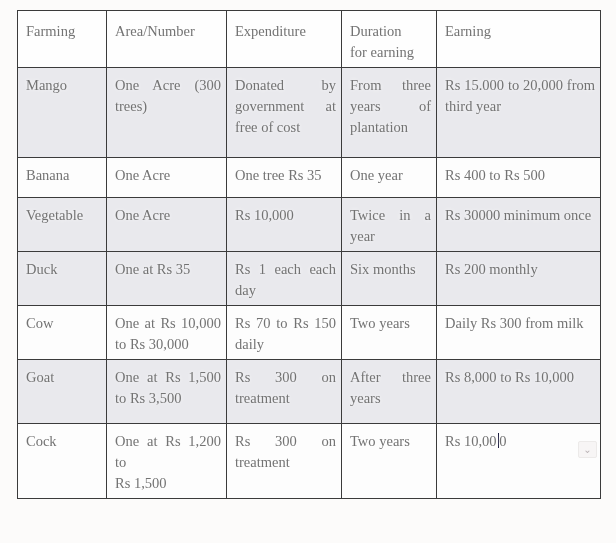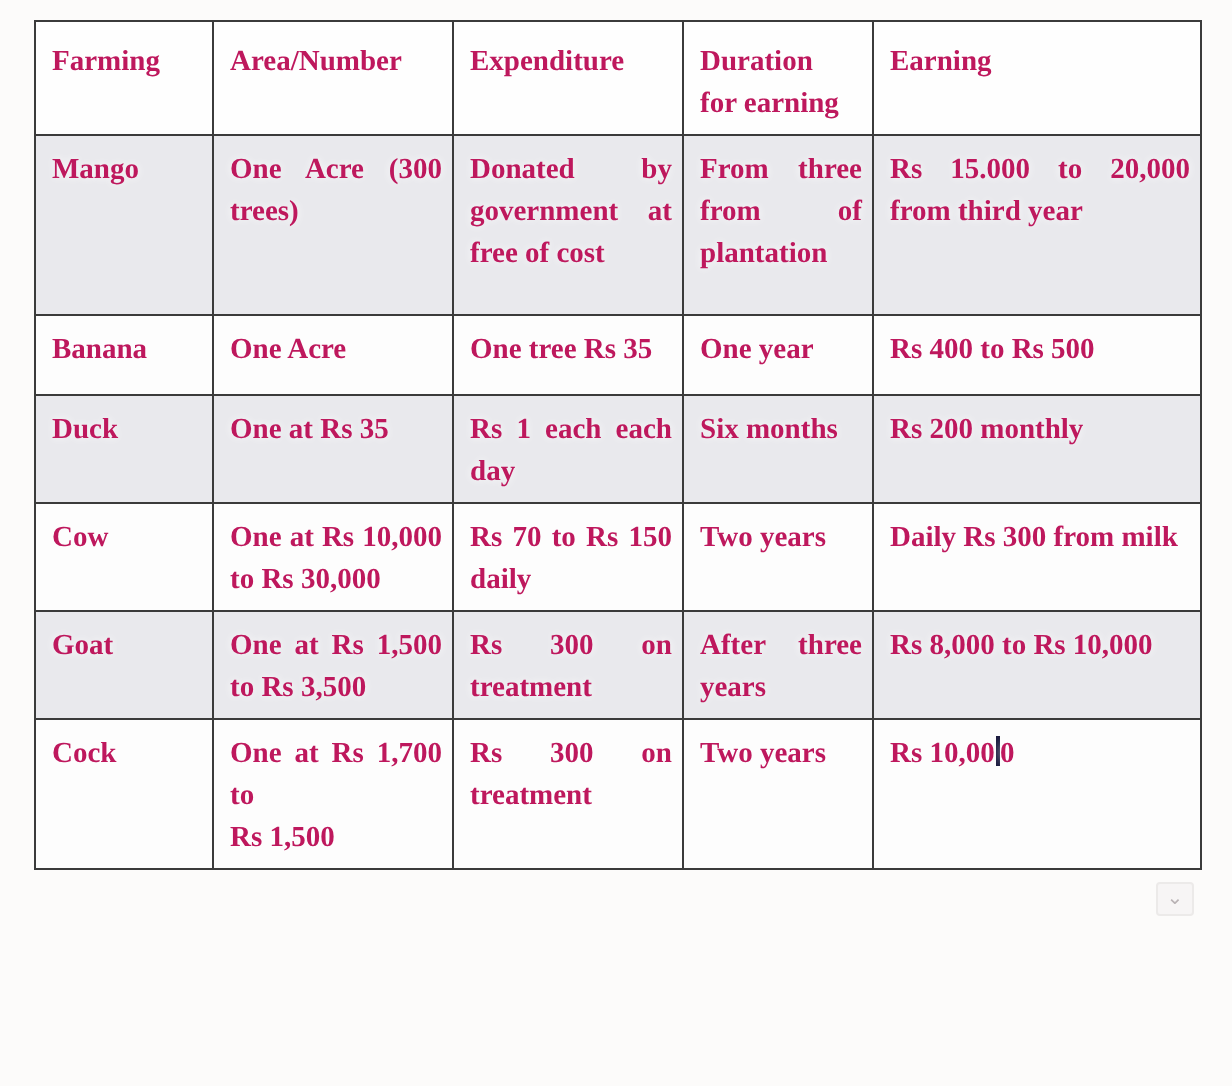--- a/index.html
+++ b/index.html
@@ -17,22 +17,22 @@
     position: absolute;
     left: 17px; top: 10px;
     width: 583px;
     border-collapse: collapse;
     table-layout: fixed;
   }
   .farm-table th, .farm-table td {
     border: 1.6px solid #3b3b3b;
     vertical-align: top;
     text-align: justify;
-    color: #be185d;
-    font-weight: bold;
+    color: #737373;
+    font-weight: normal;
     font-size: 14.5px;
     line-height: 21px;
     padding: 7px 5px 4px 8px;
     white-space: pre-line;
     overflow: hidden;
     text-shadow: 0 0 4px rgba(255,255,255,0.9);
   }
   .farm-table th { padding-top: 10px; }
   .farm-table thead tr { height: 53px; background: #fefefe; }
   .farm-table tbody tr { background: #fdfdfd; }
@@ -89,29 +89,36 @@
         <th>Duration
 for earning</th>
         <th>Earning</th>
       </tr>
     </thead>
     <tbody>
         <tr class="alt">
           <td>Mango</td>
           <td>One Acre (300 trees)</td>
           <td>Donated by government at free of cost</td>
-          <td>From three from of plantation</td>
+          <td>From three years of plantation</td>
           <td>Rs 15.000 to 20,000 from third year</td>
         </tr>
         <tr>
           <td>Banana</td>
           <td>One Acre</td>
           <td>One tree Rs 35</td>
           <td>One year</td>
           <td>Rs 400 to Rs 500</td>
+        </tr>
+        <tr class="alt">
+          <td>Vegetable</td>
+          <td>One Acre</td>
+          <td>Rs 10,000</td>
+          <td>Twice in a year</td>
+          <td>Rs 30000 minimum once</td>
         </tr>
         <tr class="alt">
           <td>Duck</td>
           <td>One at Rs 35</td>
           <td>Rs 1 each each day</td>
           <td>Six months</td>
           <td>Rs 200 monthly</td>
         </tr>
         <tr>
           <td>Cow</td>
@@ -122,21 +129,21 @@
         </tr>
         <tr class="alt">
           <td>Goat</td>
           <td>One at Rs 1,500 to Rs 3,500</td>
           <td>Rs 300 on treatment</td>
           <td>After three years</td>
           <td>Rs 8,000 to Rs 10,000</td>
         </tr>
         <tr>
           <td>Cock</td>
-          <td>One at Rs 1,700 to
+          <td>One at Rs 1,200 to
 Rs 1,500</td>
           <td>Rs 300 on treatment</td>
           <td>Two years</td>
           <td><span>Rs 10,00</span><span class="caret"></span><span>0</span></td>
         </tr>
       </tbody>
   </table>
 
   <div class="expander">
     <span class="chev">⌄</span>

